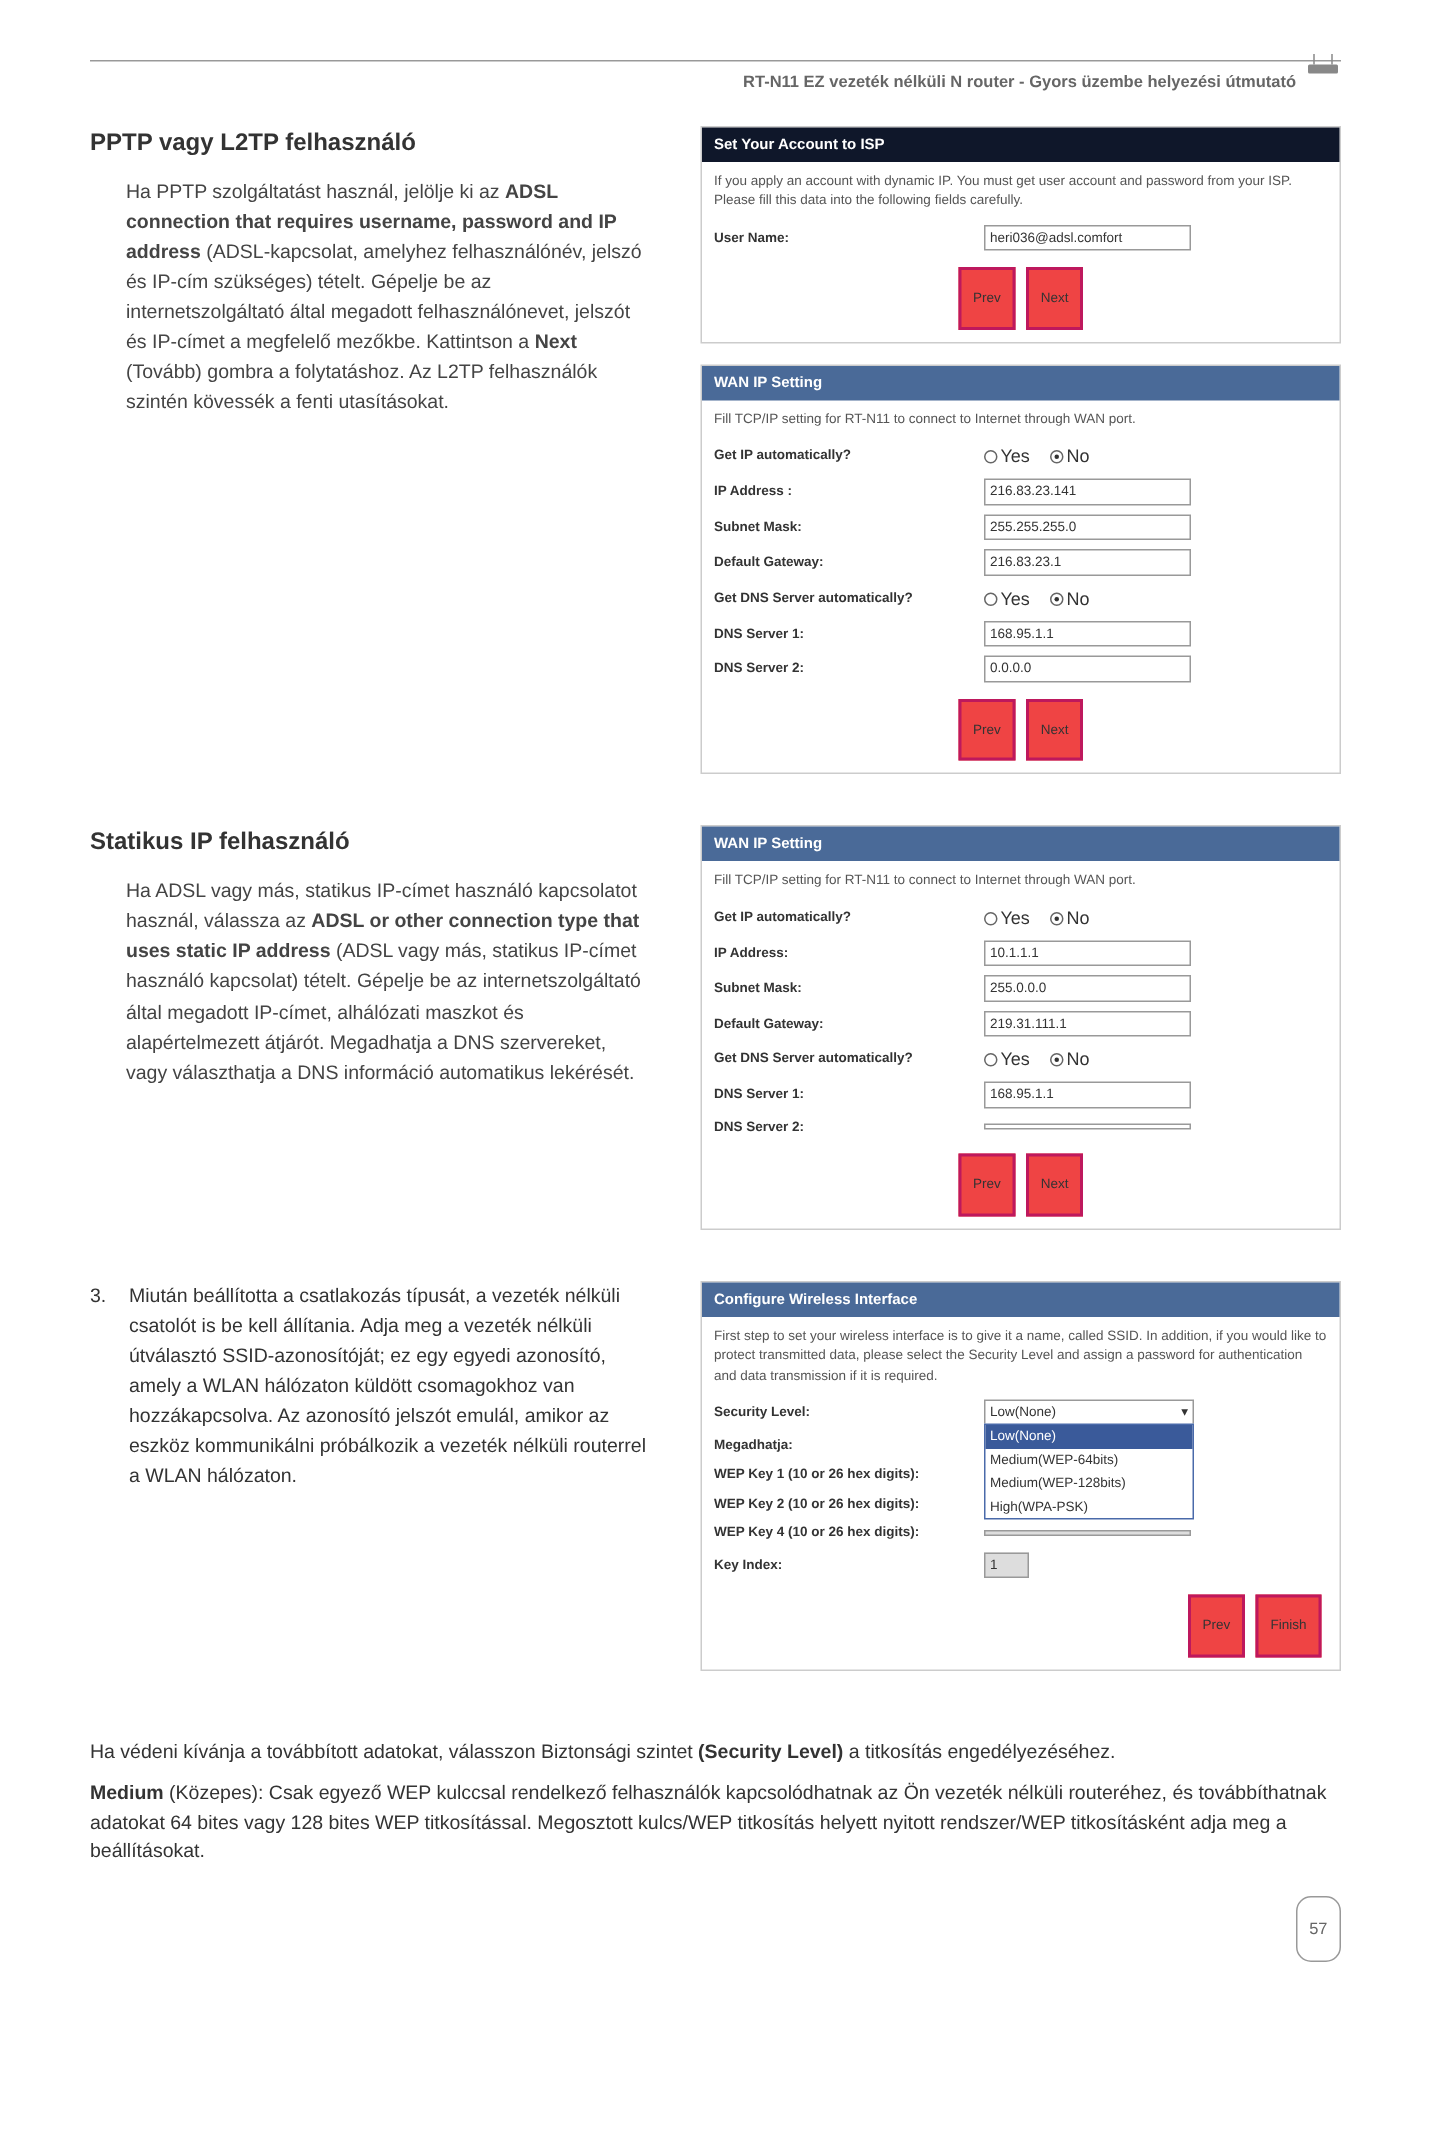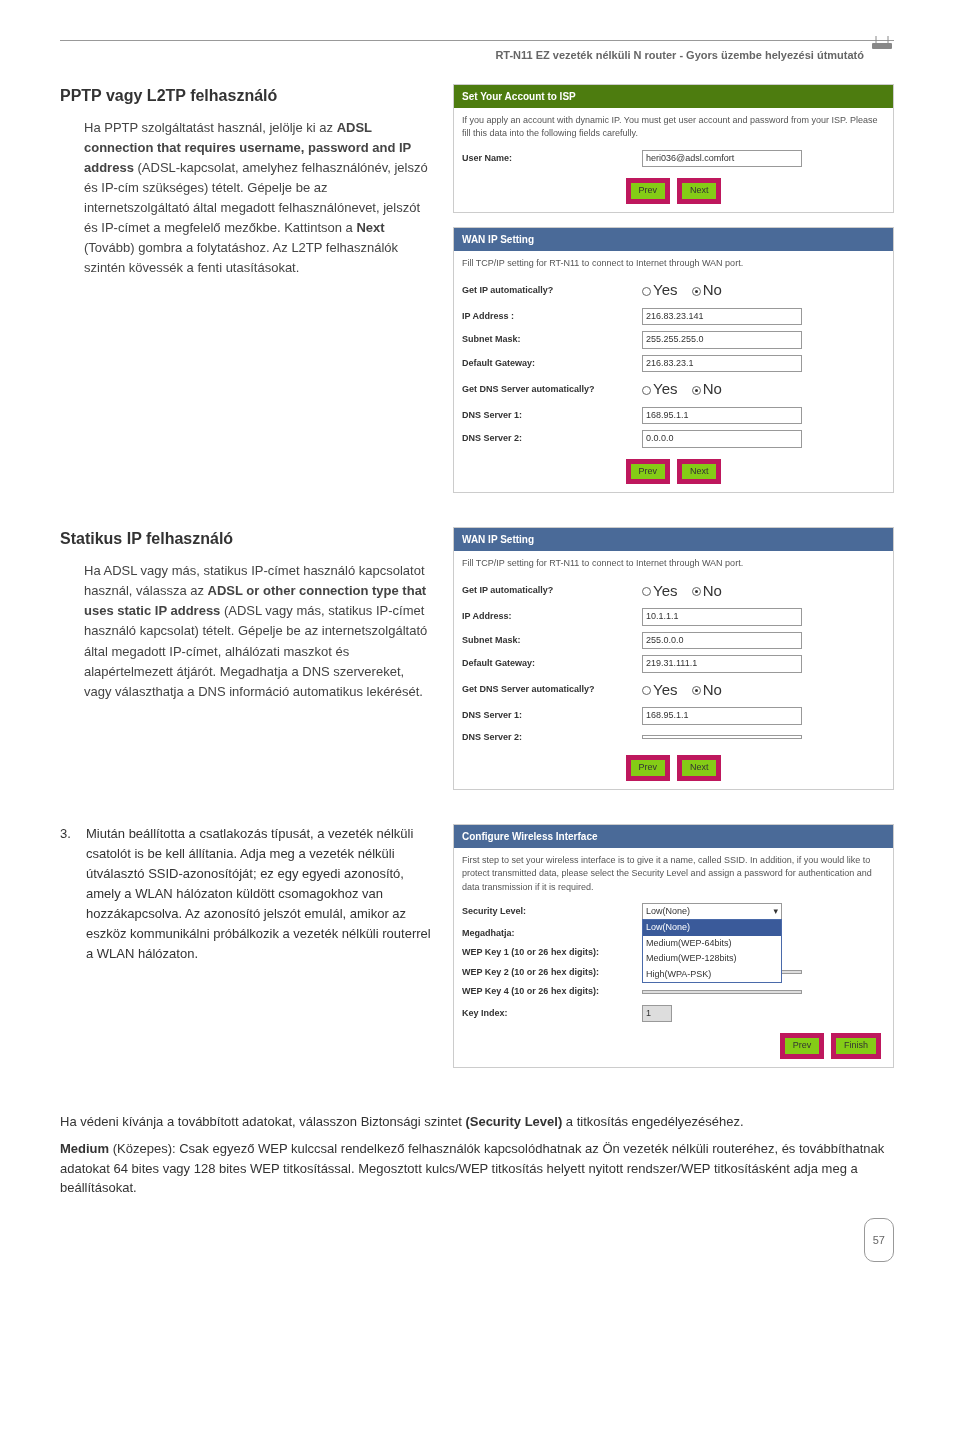--- a/index.html
+++ b/index.html
@@ -31,21 +31,21 @@
     }
     .header-icon {
       position: absolute;
       right: 0;
       top: -12px;
       width: 24px;
       height: 24px;
     }
     .two-col {
       display: flex;
-      gap: 18px;
+      gap: 32px;
       margin-bottom: 20px;
       align-items: flex-start;
     }
     .left-col {
       flex: 0 0 375px;
     }
     .right-col {
       flex: 1;
     }
     h2 {
@@ -64,21 +64,21 @@
     .body-text strong {
       font-weight: bold;
     }
     .screenshot-panel {
       border: 1px solid #ccc;
       background: #fff;
       font-size: 10px;
       margin-bottom: 14px;
     }
     .panel-header {
-      background: #4d7c0f;
+      background: #0f172a;
       color: #fff;
       padding: 4px 8px;
       font-size: 10px;
       font-weight: bold;
     }
     .panel-header.blue2 {
       background: #4a6a98;
     }
     .panel-desc {
       padding: 6px 8px;
@@ -93,37 +93,37 @@
     }
     .panel-label {
       flex: 0 0 180px;
       font-weight: bold;
       color: #333;
     }
     .panel-input {
       border: 1px solid #999;
       padding: 1px 3px;
       font-size: 9px;
-      width: 160px;
+      width: 138px;
       background: #fff;
     }
     .panel-buttons {
       text-align: center;
       padding: 8px 0;
     }
     .panel-btn {
       display: inline-block;
-      border: 5px solid #be185d;
-      background: #84cc16;
-      padding: 1px 8px;
+      border: 2px solid #be185d;
+      background: #ef4444;
+      padding: 12px 8px;
       font-size: 9px;
       margin: 0 2px;
     }
     .radio-group {
-      font-size: 15px;
+      font-size: 12px;
     }
     .radio-item {
       display: inline-block;
       margin-right: 10px;
     }
     .radio-circle {
       display: inline-block;
       width: 9px;
       height: 9px;
       border: 1px solid #666;

